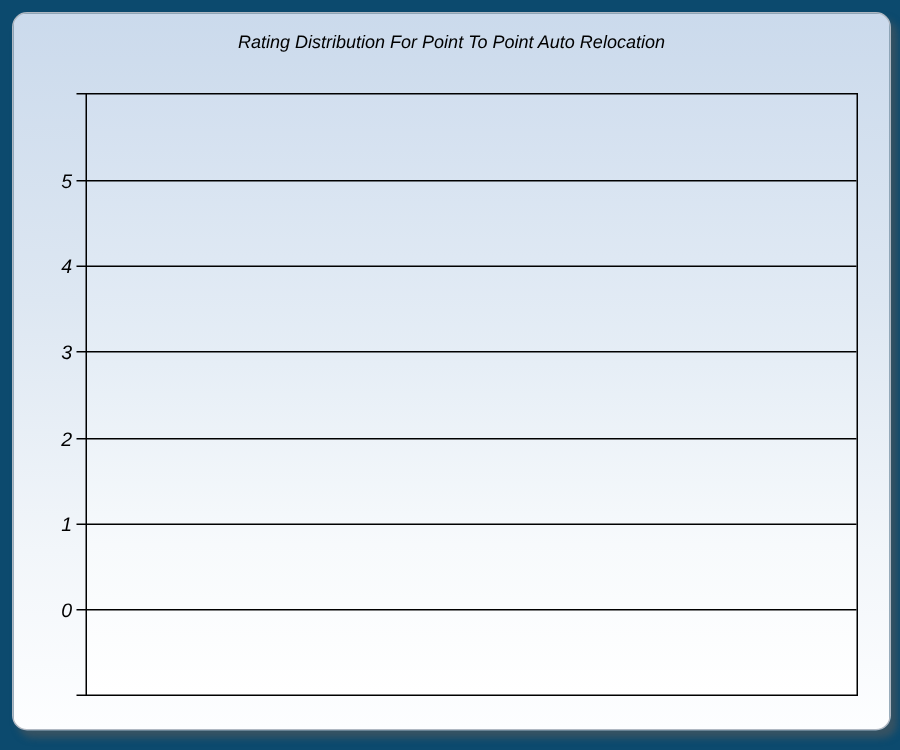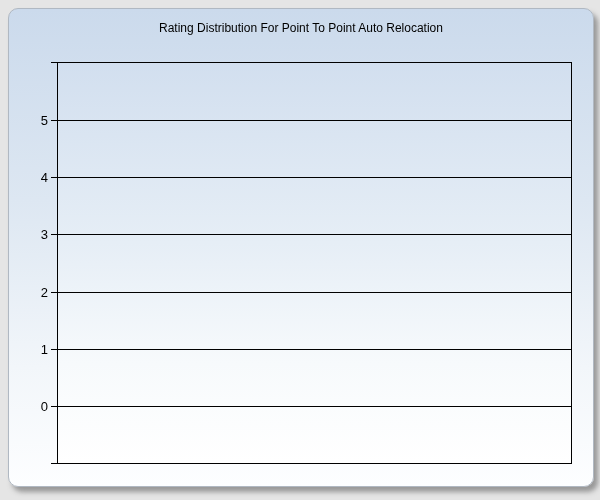--- a/index.html
+++ b/index.html
@@ -8,21 +8,22 @@
     width: 600px;
     height: 500px;
     background: #ffffff;
     font-family: "Liberation Sans", sans-serif;
     overflow: hidden;
   }
   .stage {
     position: relative;
     width: 600px;
     height: 500px;
-    background: #e5e5e5;
+    background: #0c4a6e;
+    font-style: italic;
   }
   .chart-panel {
     position: absolute;
     left: 8px;
     top: 8px;
     width: 586px;
     height: 479px;
     box-sizing: border-box;
     border: 1px solid #b0b8c2;
     border-radius: 10px;

